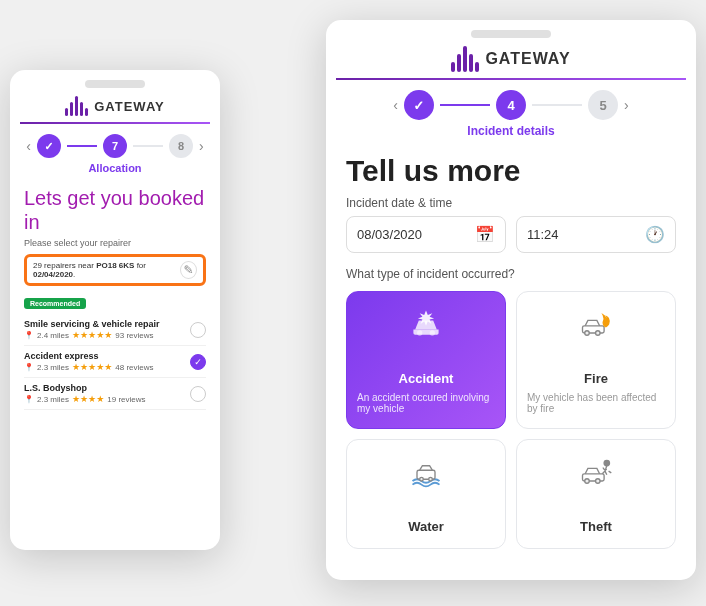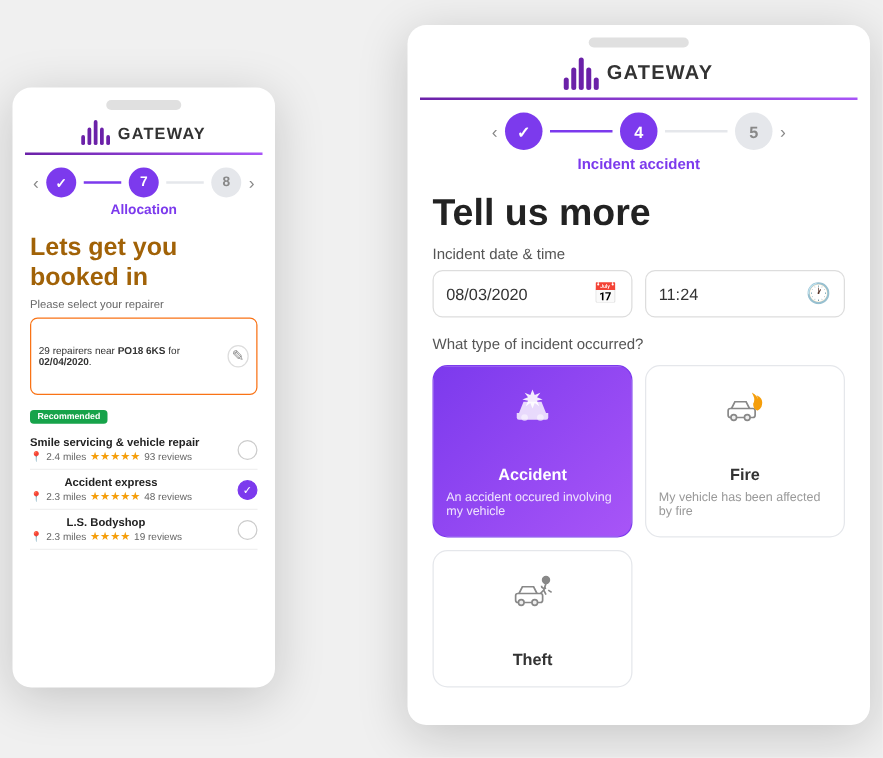--- a/index.html
+++ b/index.html
@@ -160,41 +160,41 @@
       padding-bottom: 4px;
     }
 
     
     .phone-small .content {
       padding: 0 14px;
     }
 
     .phone-small .headline {
       font-size: 20px;
-      font-weight: 700;
-      color: #a16207;
+      font-weight: 400;
+      color: #a21caf;
       line-height: 1.2;
       margin: 8px 0 4px;
     }
 
     .phone-small .subtext {
       font-size: 9px;
       color: #666;
       margin-bottom: 6px;
     }
 
     .phone-small .repairers-row {
       display: flex;
       align-items: center;
       justify-content: space-between;
       font-size: 8px;
       color: #333;
-      border: 1px solid #f97316;
+      border: 3px solid #f97316;
       border-radius: 6px;
-      padding: 21px 6px;
+      padding: 4px 6px;
       margin-bottom: 6px;
     }
 
     .edit-icon {
       color: #888;
       font-size: 12px;
       border: 1px solid #ddd;
       border-radius: 50%;
       width: 18px;
       height: 18px;
@@ -219,21 +219,20 @@
       padding: 5px 0;
       display: flex;
       align-items: center;
       justify-content: space-between;
     }
 
     .repairer-info .name {
       font-size: 9px;
       font-weight: 700;
       color: #222;
-      text-align: center;
     }
 
     .repairer-info .meta {
       display: flex;
       align-items: center;
       gap: 3px;
       font-size: 8px;
       color: #666;
       margin-top: 1px;
     }
@@ -510,21 +509,21 @@
     <span class="step-arrow">‹</span>
     <div class="step-circle done">
       <span>✓</span>
     </div>
     <div class="step-line"></div>
     <div class="step-circle active">4</div>
     <div class="step-line inactive"></div>
     <div class="step-circle inactive">5</div>
     <span class="step-arrow">›</span>
   </div>
-  <div class="step-label">Incident accident</div>
+  <div class="step-label">Incident details</div>
 
   <div class="content">
     <div class="page-title">Tell us more</div>
     <div class="field-label">Incident date &amp; time</div>
 
     <div class="date-time-row">
       <div class="date-field">
         <span class="value">08/03/2020</span>
         <span class="field-icon purple">📅</span>
       </div>
@@ -567,20 +566,37 @@
               <circle cx="22" cy="30" r="2.5" fill="#eee" stroke="#888"></circle>
 
               <path d="M28 18c0 0 2-4 0-8 0 0 3 2 3 6 0 0 2-2 1-4 0 0 4 2 2 8-1 2-3 3-3 3s-3-1-3-5z" fill="#f59e0b" stroke="#f59e0b"></path>
             </g>
           </svg>
         </div>
         <div class="card-title" style="color:#333;">Fire</div>
         <div class="card-desc" style="color:#999;">My vehicle has been affected by fire</div>
       </div>
 
+      <div class="incident-card">
+        <div class="card-icon">
+          <svg viewBox="0 0 40 40" fill="none" xmlns="http://www.w3.org/2000/svg">
+            <g stroke="#888" stroke-width="1.5" fill="none">
+
+              <path d="M5 30 Q10 26 15 30 Q20 34 25 30 Q30 26 35 30" stroke="#5b9bd5" stroke-width="2"></path>
+              <path d="M5 34 Q10 30 15 34 Q20 38 25 34 Q30 30 35 34" stroke="#5b9bd5" stroke-width="2"></path>
+
+              <rect x="10" y="18" width="20" height="10" rx="2" fill="none" stroke="#888"></rect>
+              <path d="M13 18l3-5h8l3 5"></path>
+              <circle cx="15" cy="28" r="2" fill="#eee" stroke="#888"></circle>
+              <circle cx="25" cy="28" r="2" fill="#eee" stroke="#888"></circle>
+            </g>
+          </svg>
+        </div>
+        <div class="card-title" style="color:#333;">Water</div>
+      </div>
 
       <div class="incident-card">
         <div class="card-icon">
           <svg viewBox="0 0 40 40" fill="none" xmlns="http://www.w3.org/2000/svg">
             <g stroke="#888" stroke-width="1.5" fill="none">
 
               <rect x="5" y="22" width="24" height="8" rx="2"></rect>
               <path d="M8 22l3-6h10l3 6"></path>
               <circle cx="10" cy="30" r="2.5" fill="#eee" stroke="#888"></circle>
               <circle cx="22" cy="30" r="2.5" fill="#eee" stroke="#888"></circle>

